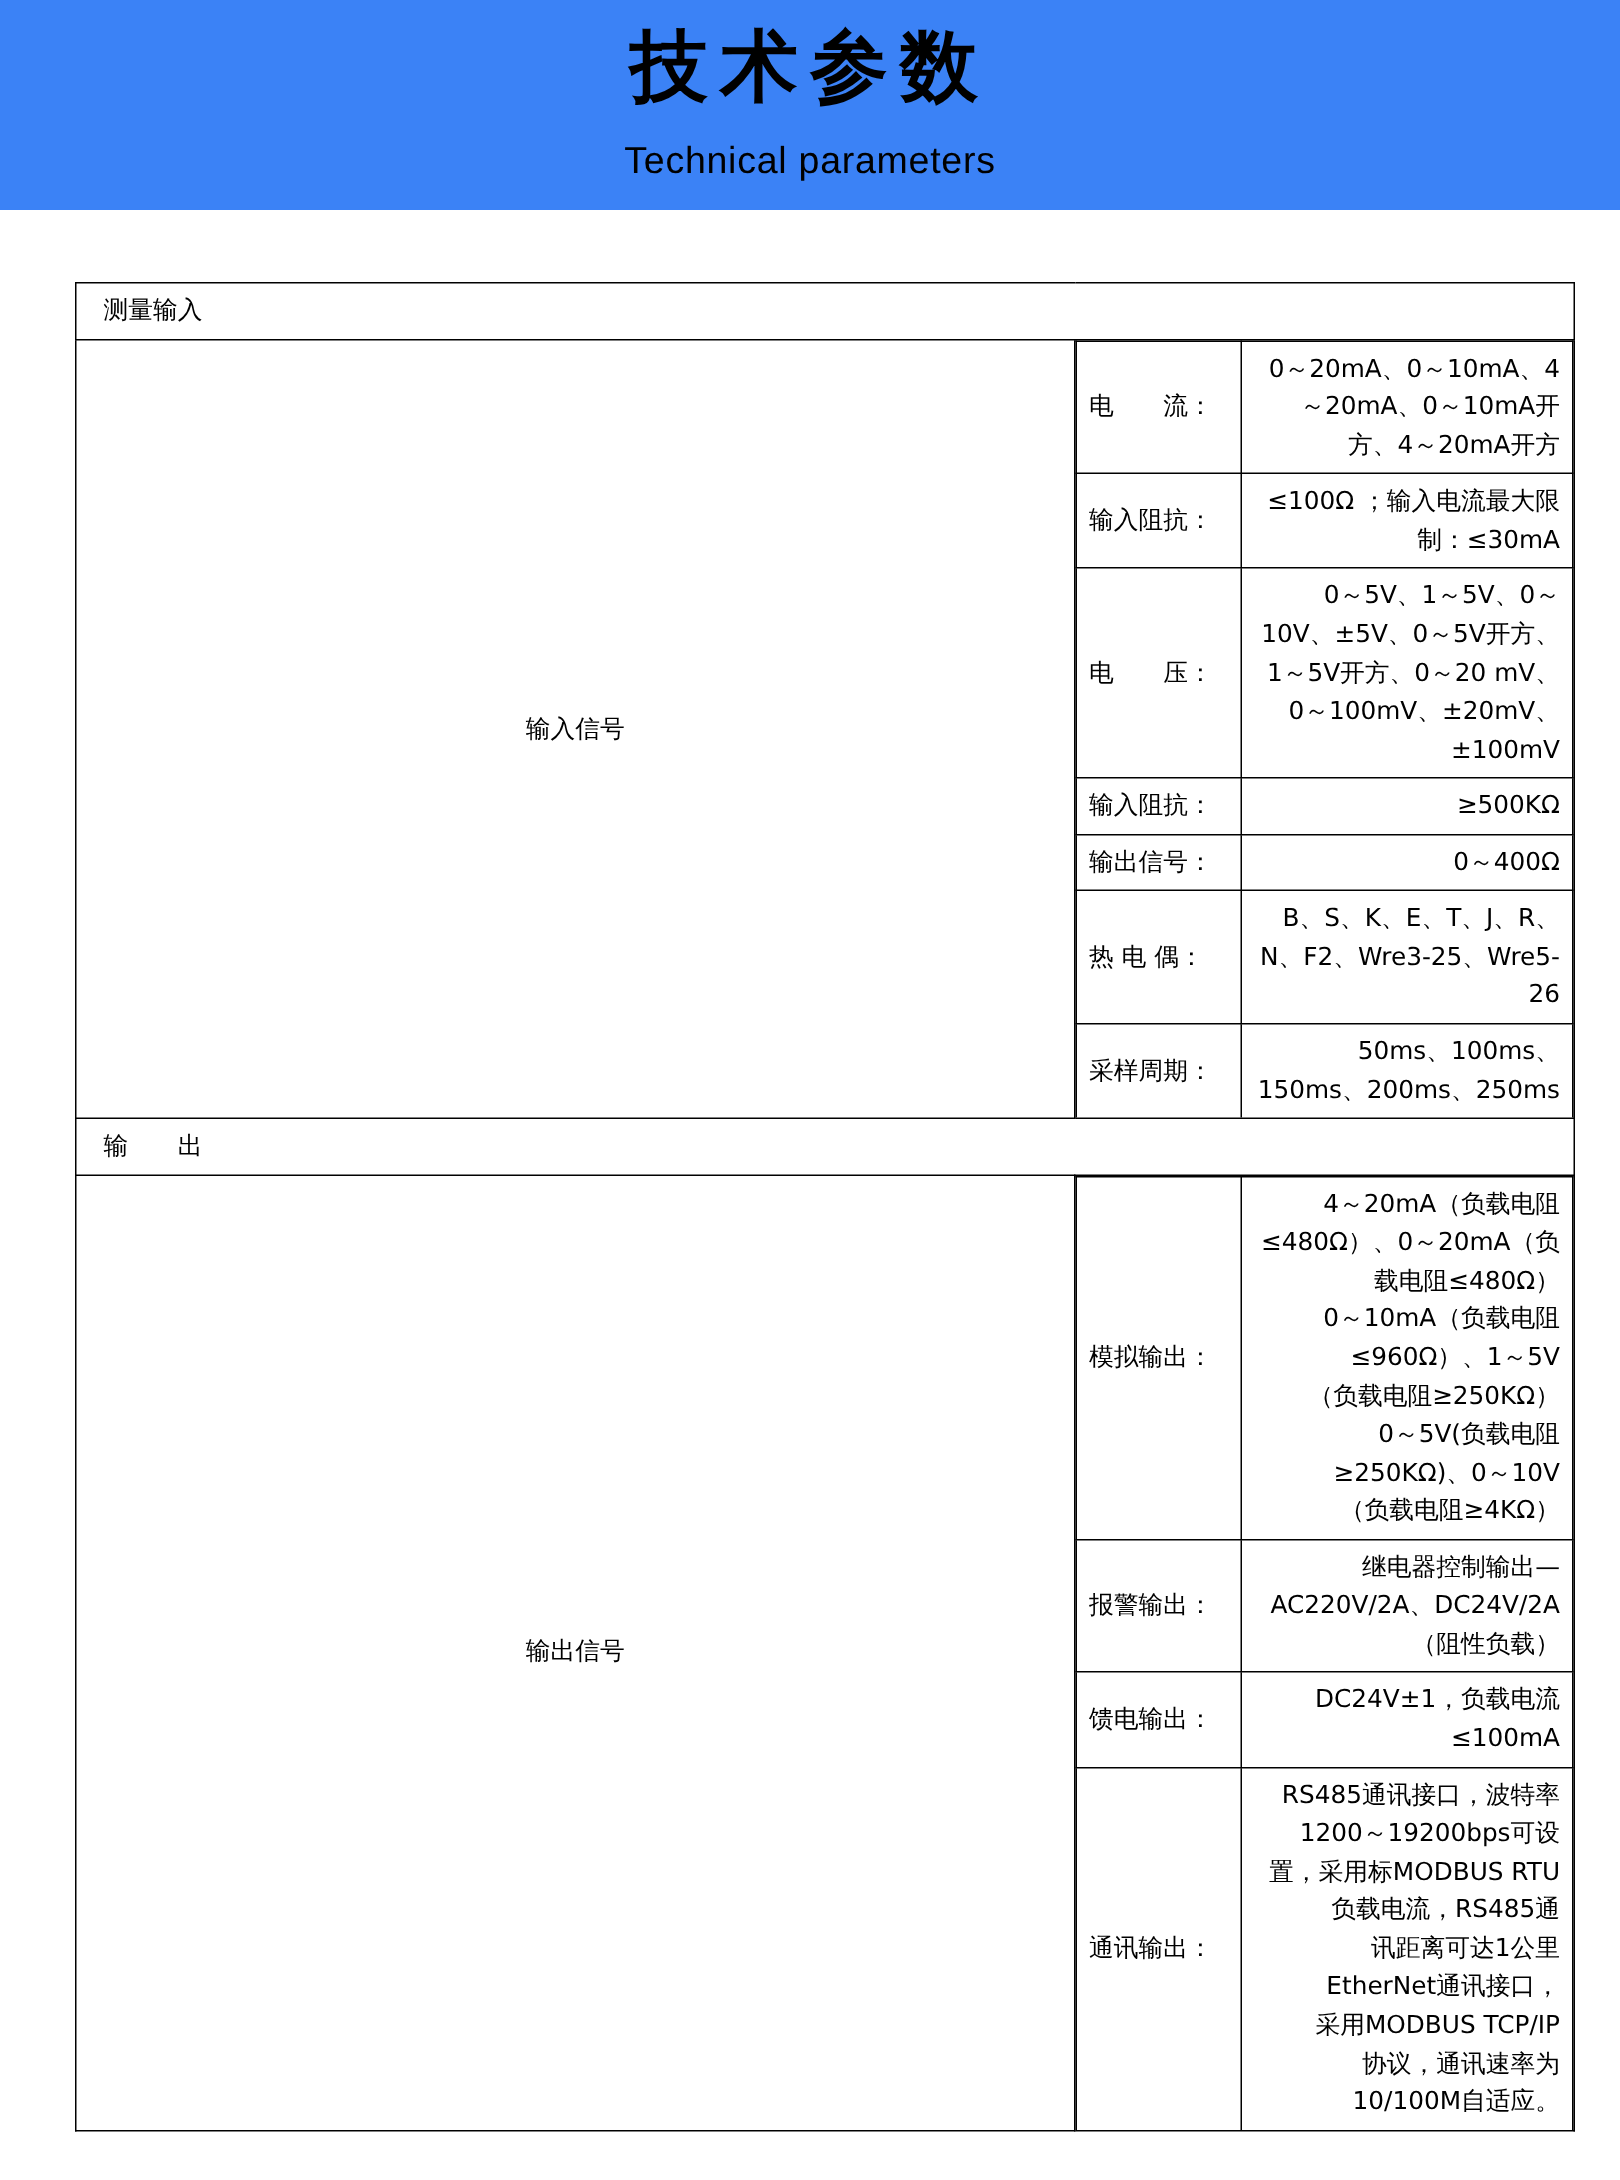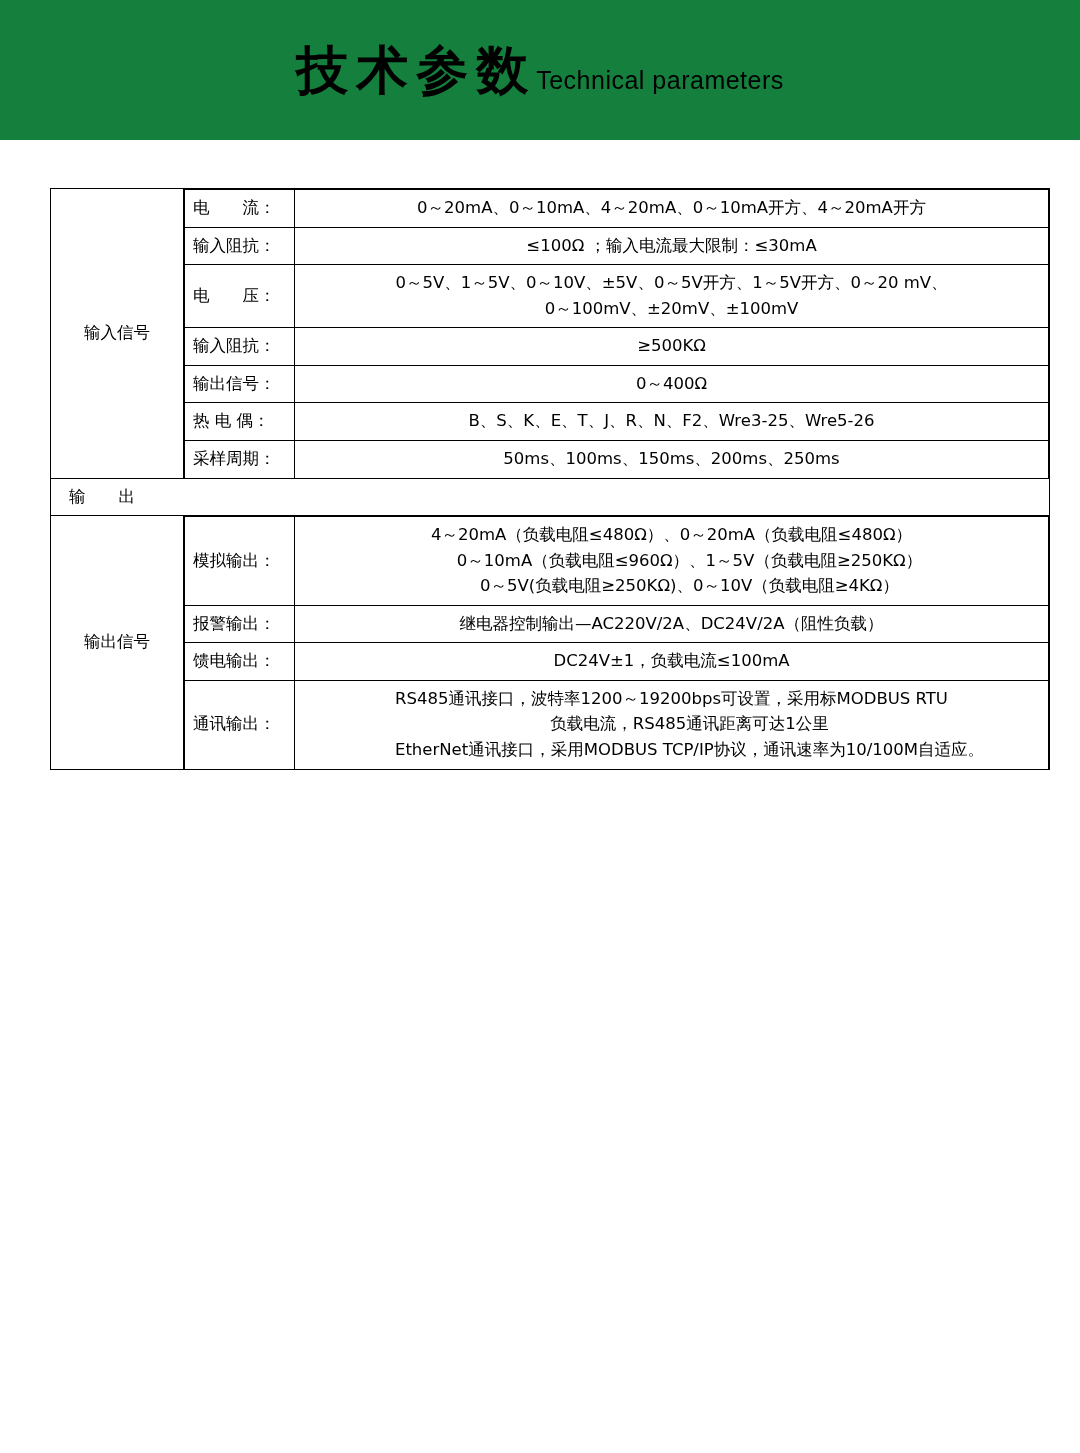--- a/index.html
+++ b/index.html
@@ -15,22 +15,23 @@
     position:relative;
     width:1080px;
     height:1453px;
     background:#ffffff;
     overflow:hidden;
   }
   
   .header {
     width:1080px;
     height:140px;
-    background:#15803d;
+    background:#3b82f6;
     display:flex;
+    flex-direction:column;
     align-items:center;
     justify-content:center;
   }
   .header .title-cn {
     font-family:"DejaVu Sans", sans-serif;
     font-size:52px;
     font-weight:bold;
     letter-spacing:8px;
     line-height:1.05;
     color:#000;
@@ -71,21 +72,21 @@
     text-align:left;
     padding-left:18px;
   }
   td.sub {
     width:110px;
     white-space:nowrap;
     text-align:left;
     padding-left:10px;
     vertical-align:top;
   }
-  td.val { text-align:center; }
+  td.val { text-align:right; }
   .inner {
     border-collapse:collapse;
     width:100%;
     table-layout:fixed;
   }
   .inner td {
     border:0;
     border-bottom:1px solid #000;
     padding:5px 8px 6px 8px;
   }
@@ -105,20 +106,23 @@
   </div>
 
   <div class="table-wrap">
     <table class="spec">
       <colgroup>
         <col style="width:133px">
         <col>
       </colgroup>
       <tbody>
 
+        <tr>
+          <td class="label section" colspan="2" style="text-align:left;padding-left:18px;">测量输入</td>
+        </tr>
 
         <tr>
           <td class="label">输入信号</td>
           <td class="nested-holder">
             <table class="inner">
               <colgroup>
                   <col style="width:110px">
                   <col>
                 </colgroup>
               <tbody>

